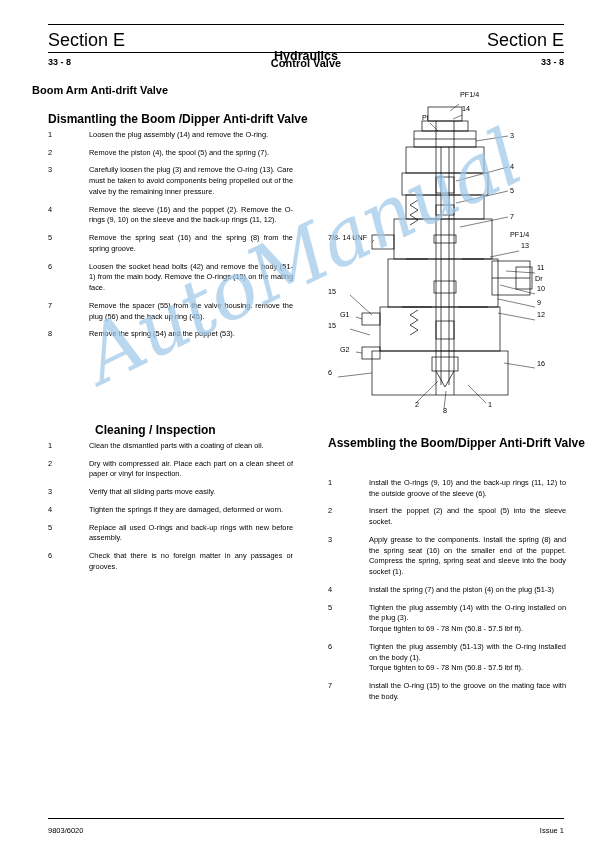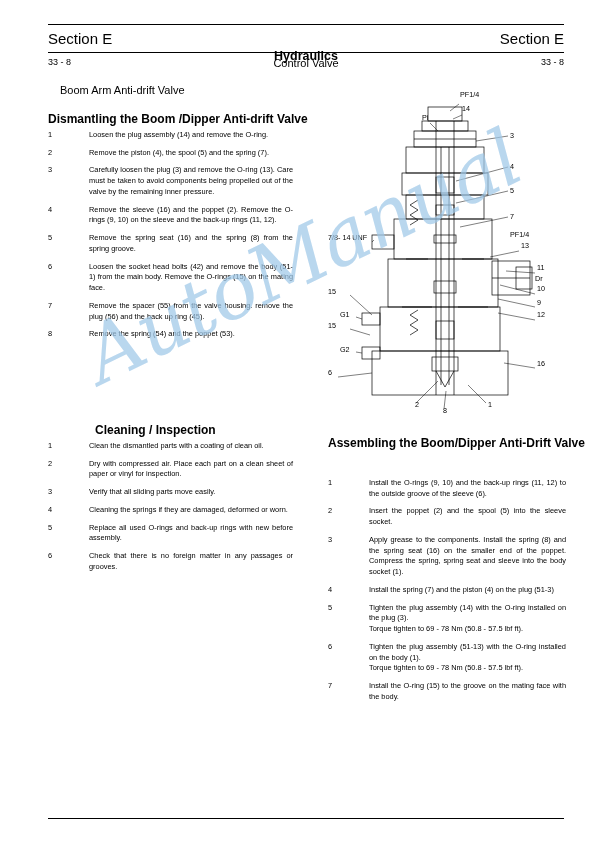--- a/index.html
+++ b/index.html
@@ -35,45 +35,45 @@
 
   .hdr-row {
     position: absolute;
     left: 48px;
     width: 516px;
     display: flex;
     justify-content: space-between;
     align-items: baseline;
   }
   #hdr-row-1 { top: 30px; font-size: 12.5px; }
-  #hdr-row-2 { top: 57px; font-size: 9px; }
+  #hdr-row-2 { top: 57px; font-size: 9px; font-weight: bold; }
   #hdr-row-1 .hdr-center { font-weight: bold; font-size: 12.5px; margin-top: 19px; }
-  #hdr-row-1 .hdr-side { font-size: 15px; }
+  #hdr-row-1 .hdr-side { font-size: 18px; }
   #hdr-row-2 .hdr-center { font-size: 11px; }
   #hdr-row-2 .hdr-side { font-size: 9px; }
   .hdr-center { position: absolute; left: 0; width: 516px; text-align: center; }
 
   
   .ftr-row {
     position: absolute;
     left: 48px;
     top: 826px;
     width: 516px;
     display: flex;
     justify-content: space-between;
     font-size: 7.5px;
   }
 
   
   #doc-title {
     position: absolute;
-    left: 60px;
+    left: 32px;
     top: 84px;
     font-size: 11px;
-    font-weight: normal;
+    font-weight: bold;
   }
   .sub-title {
     font-size: 12px;
     font-weight: bold;
   }
   #sub-title-dismantling {
     position: absolute;
     left: 48px;
     top: 112px;
   }
@@ -214,21 +214,21 @@
       <div class="step">
         <div class="step-num">2</div>
         <div class="step-text">Dry with compressed air. Place each part on a clean sheet of paper or vinyl for inspection.</div>
       </div>
       <div class="step">
         <div class="step-num">3</div>
         <div class="step-text">Verify that all sliding parts move easily.</div>
       </div>
       <div class="step">
         <div class="step-num">4</div>
-        <div class="step-text">Cleaning the springs if they are damaged, deformed or worn.</div>
+        <div class="step-text">Tighten the springs if they are damaged, deformed or worn.</div>
       </div>
       <div class="step">
         <div class="step-num">5</div>
         <div class="step-text">Replace all used O-rings and back-up rings with new before assembly.</div>
       </div>
       <div class="step">
         <div class="step-num">6</div>
         <div class="step-text">Check that there is no foreign matter in any passages or grooves.</div>
       </div>
     </div>
@@ -368,14 +368,18 @@
           <text class="lbl" x="105" y="322">2</text>
           <text class="lbl" x="133" y="328">8</text>
           <text class="lbl" x="178" y="322">1</text>
         </g>
     </svg>
   </div>
 
   <div id="watermark">AutoManual</div>
 
   <div class="hdr-rule" id="ftr-rule"></div>
+  <div class="ftr-row">
+    <span>9803/6020</span>
+    <span>Issue 1</span>
+  </div>
 
 </div>
 
 </body></html>

